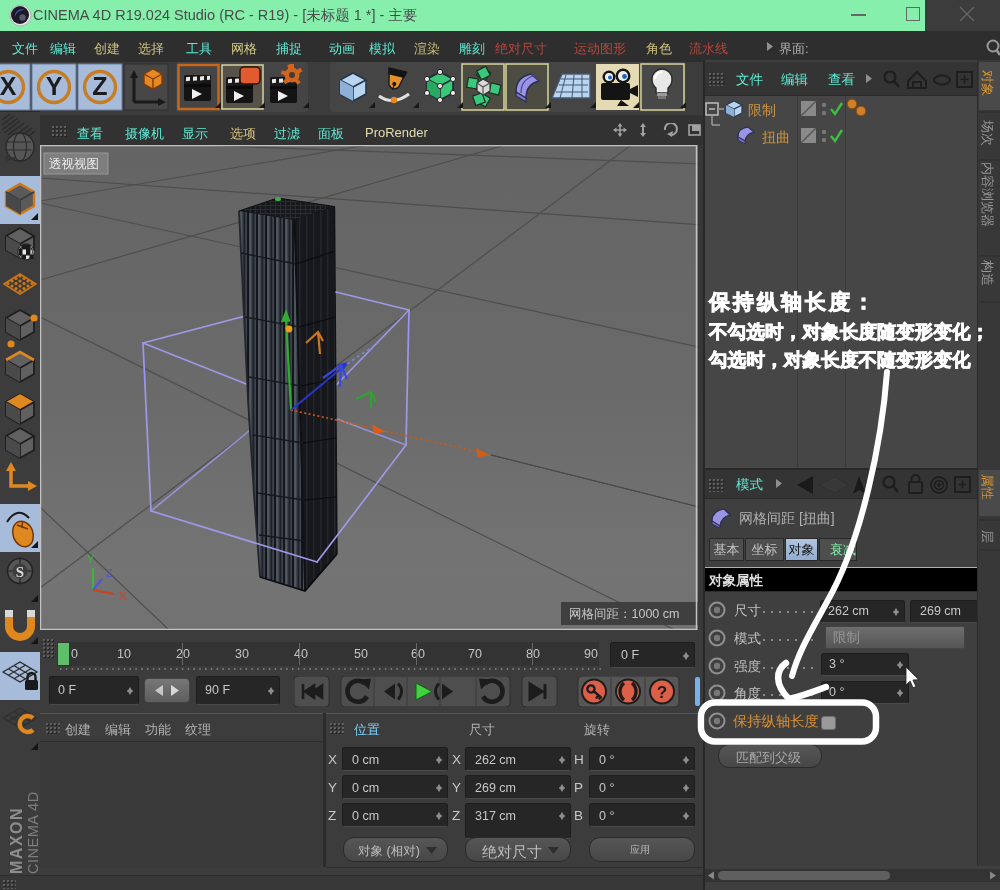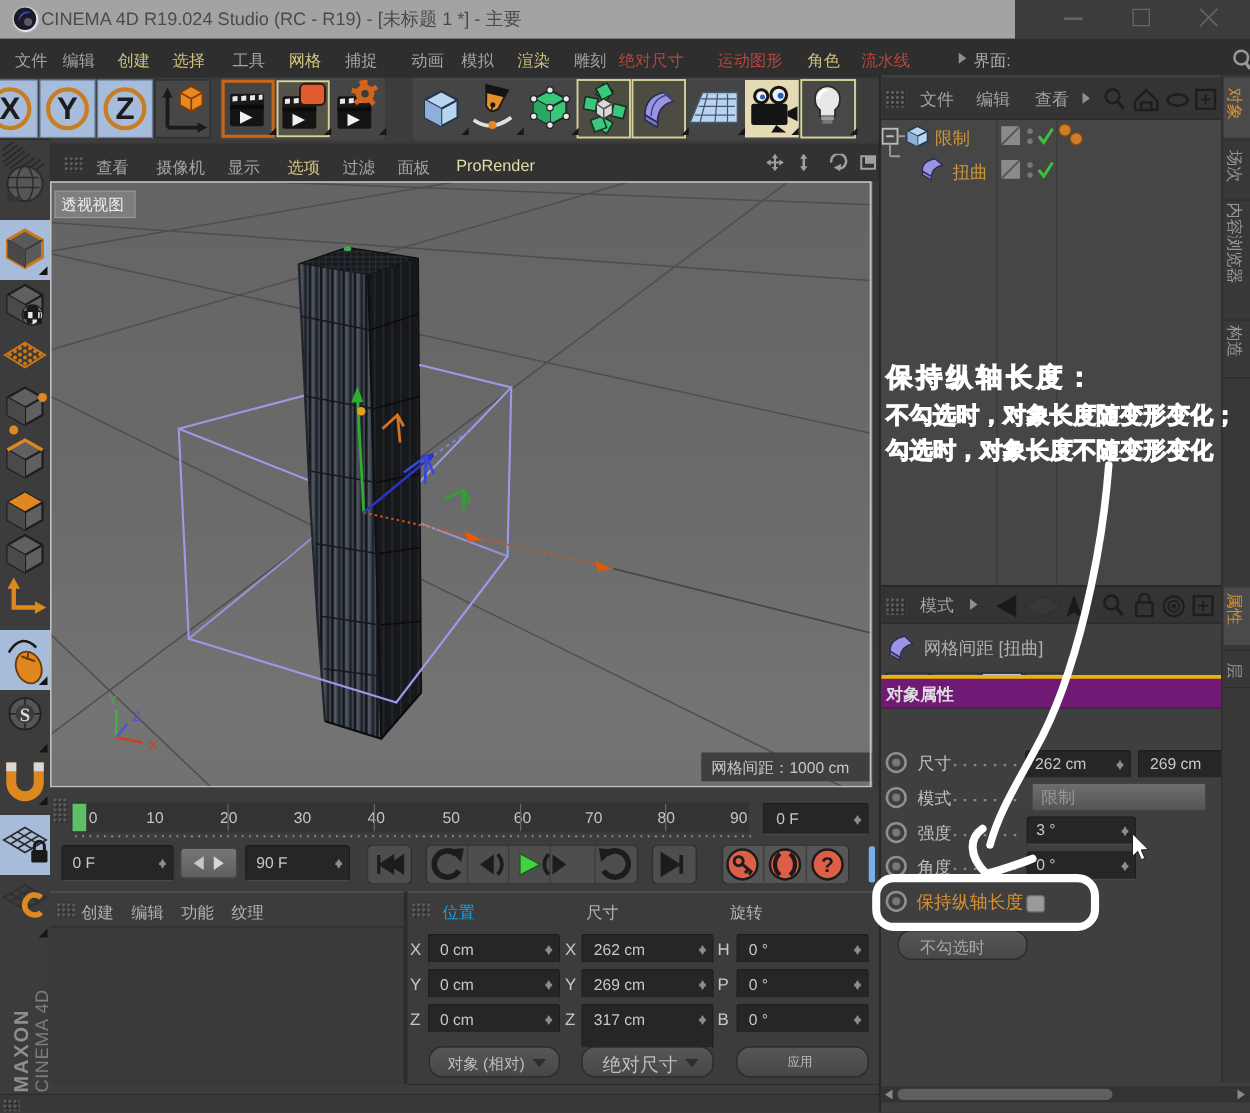--- a/index.html
+++ b/index.html
@@ -1,30 +1,30 @@
 <!DOCTYPE html>
 <html><head><meta charset="utf-8">
 <style>
 html,body{margin:0;padding:0}
 body{width:1000px;height:890px;overflow:hidden;position:relative;background:#3c3c3c;
   font-family:"Liberation Sans",sans-serif;-webkit-font-smoothing:antialiased}
 .ab{position:absolute}
 .grip{background-image:radial-gradient(circle,#606060 1px,rgba(0,0,0,0) 1.3px),radial-gradient(circle,#252525 1px,rgba(0,0,0,0) 1.3px);background-size:4px 4px;background-position:0 0,1px 1px}
-.mi{color:#a3a3a3;font-size:13px}
+.mi{color:#5eead4;font-size:13px}
 .tan{color:#cdc17e}
 .red{color:#b5473e}
 .inp{background:#262626;border-radius:3px;border:1px solid #1d1d1d;border-bottom-color:#4a4a4a;color:#c8c8c8;font-size:12.5px;line-height:24px;box-sizing:border-box}
 .spin{position:absolute;right:3px;top:4px;width:9px;height:16px}
 .spin:before{content:"";position:absolute;left:1px;top:1px;border:3.5px solid transparent;border-bottom:5px solid #8d8d8d}
 .spin:after{content:"";position:absolute;left:1px;bottom:1px;border:3.5px solid transparent;border-top:5px solid #8d8d8d}
 .btn{background:linear-gradient(#565656,#474747);border:1px solid #2a2a2a;border-radius:4px;box-sizing:border-box}
 </style></head>
 <body>
 
-<div class="ab" style="left:0;top:0;width:812px;height:31px;background:#a3a3a3">
+<div class="ab" style="left:0;top:0;width:925px;height:31px;background:#86efac">
  <svg class="ab" style="left:9px;top:4px" width="23" height="23" viewBox="0 0 23 23">
   <circle cx="11.5" cy="11.5" r="10.5" fill="#e8e8e8" stroke="#b0b0b0"></circle>
   <circle cx="11" cy="11" r="9" fill="#1a1a28"></circle>
   <path d="M6 13 A7 7 0 0 1 16 6 A9 9 0 0 0 6 13" fill="#4a52b8"></path>
   <circle cx="13.5" cy="13.5" r="3.2" fill="#585868"></circle>
  </svg>
  <div class="ab" style="left:33px;top:6px;font-size:14.5px;color:#4a4a4a">CINEMA 4D R19.024 Studio (RC - R19) - [未标题 1 *] - 主要</div>
  <div class="ab" style="left:851px;top:14px;width:15px;height:1.5px;background:#666"></div>
  <div class="ab" style="left:906px;top:7px;width:14px;height:14px;border:1.3px solid #666;box-sizing:border-box"></div>
  <svg class="ab" style="left:959px;top:6px" width="16" height="16">
@@ -558,21 +558,21 @@
 
 <div class="ab grip" style="left:5px;top:9px;width:15px;height:12px"></div>
 <div class="ab mi" style="left:25px;top:8px;color:#b2b2b2">创建</div>
 <div class="ab mi" style="left:65px;top:8px;color:#b2b2b2">编辑</div>
 <div class="ab mi" style="left:105px;top:8px;color:#b2b2b2">功能</div>
 <div class="ab mi" style="left:145px;top:8px;color:#b2b2b2">纹理</div>
 <div class="ab" style="left:0;top:28px;width:283px;height:126px;background:#3a3a3a;border-top:1px solid #2f2f2f"></div>
 <div class="ab" style="left:283px;top:0;width:3px;height:154px;background:#2c2c2c"></div>
 
 <div class="ab grip" style="left:289px;top:9px;width:15px;height:12px"></div>
-<div class="ab mi" style="left:314px;top:8px;color:#0ea5e9">位置</div>
+<div class="ab mi" style="left:314px;top:8px;color:#7dd3fc">位置</div>
 <div class="ab mi" style="left:429px;top:8px;color:#b2b2b2">尺寸</div>
 <div class="ab mi" style="left:544px;top:8px;color:#b2b2b2">旋转</div>
 <div class="ab mi" style="left:288px;top:39px;color:#c8c8c8;font-size:13.5px">X</div>
 <div class="ab mi" style="left:288px;top:67px;color:#c8c8c8;font-size:13.5px">Y</div>
 <div class="ab mi" style="left:288px;top:95px;color:#c8c8c8;font-size:13.5px">Z</div>
 <div class="ab inp" style="left:302px;top:34px;width:106px;height:24px"><span style="padding-left:9px">0 cm</span><span class="spin" style="top:4px"></span></div>
 <div class="ab inp" style="left:302px;top:62px;width:106px;height:24px"><span style="padding-left:9px">0 cm</span><span class="spin" style="top:4px"></span></div>
 <div class="ab inp" style="left:302px;top:90px;width:106px;height:24px"><span style="padding-left:9px">0 cm</span><span class="spin" style="top:4px"></span></div>
 <div class="ab mi" style="left:412px;top:39px;color:#c8c8c8;font-size:13.5px">X</div>
 <div class="ab mi" style="left:412px;top:67px;color:#c8c8c8;font-size:13.5px">Y</div>
@@ -703,21 +703,21 @@
  <path d="M2 14 L10 19 L10 21 L2 17 Z" fill="#7c76c8" stroke="#2c2c50" stroke-width="1"></path>
 </svg>
 <div class="ab" style="left:34px;top:450px;font-size:14px;color:#b2b2b2">网格间距 [扭曲]</div>
 </g>
 
 <div class="ab" style="left:4px;top:478px;width:35px;height:23px;background:#4e4e4e;border:1px solid #282828;box-sizing:border-box;color:#c4c4c4;font-size:13px;text-align:center;line-height:22px">基本</div>
 <div class="ab" style="left:40px;top:478px;width:39px;height:23px;background:#4e4e4e;border:1px solid #282828;box-sizing:border-box;color:#c4c4c4;font-size:13px;text-align:center;line-height:22px">坐标</div>
 <div class="ab" style="left:80px;top:478px;width:33px;height:23px;background:linear-gradient(#b0c4e0,#93add0);border:1px solid #282828;box-sizing:border-box;color:#141414;font-size:13px;text-align:center;line-height:22px">对象</div>
 <div class="ab" style="left:114px;top:478px;width:38px;height:23px;background:#4e4e4e;border:1px solid #282828;box-sizing:border-box;color:#86efac;font-size:13px;text-align:right;line-height:22px">衰减</div>
 
-<div class="ab" style="left:0;top:480px;width:272px;height:23px;background:#701a75;border-top:3px solid #eab308;border-bottom:1px solid #2d2d2d">
+<div class="ab" style="left:0;top:507px;width:272px;height:23px;background:#000000;border-top:1px solid #eab308;border-bottom:1px solid #2d2d2d">
  <div class="ab" style="left:4px;top:4px;font-size:13.5px;font-weight:bold;color:#dedede">对象属性</div>
 </div>
 
 <svg class="ab" style="left:0;top:530px" width="272" height="160" viewBox="0 0 272 160">
  <g fill="none" stroke="#909090" stroke-width="2">
   <circle cx="12" cy="20" r="7.5"></circle>
         <circle cx="12" cy="48" r="7.5"></circle>
         <circle cx="12" cy="76" r="7.5"></circle>
         <circle cx="12" cy="103" r="7.5"></circle>
         <circle cx="12" cy="131" r="7.5"></circle>
@@ -746,21 +746,21 @@
 <div class="ab inp" style="left:115px;top:540px;width:85px;height:23px;line-height:21px"><span style="padding-left:7px">262 cm</span><span class="spin" style="top:3px"></span></div>
 <div class="ab inp" style="left:205px;top:540px;width:68px;height:23px;line-height:21px"><span style="padding-left:9px">269 cm</span></div>
 <div class="ab" style="left:120px;top:566px;width:140px;height:23px;background:linear-gradient(#6e6e6e,#555);border:1px solid #444;border-radius:2px;box-sizing:border-box">
  <div class="ab" style="left:7px;top:2px;font-size:13.5px;color:#979797">限制</div>
 </div>
 <div class="ab inp" style="left:116px;top:593px;width:88px;height:23px;line-height:21px"><span style="padding-left:7px">3 °</span><span class="spin" style="top:3px"></span></div>
 <div class="ab inp" style="left:116px;top:621px;width:88px;height:23px;line-height:21px"><span style="padding-left:7px">0 °</span><span class="spin" style="top:3px"></span></div>
 <div class="ab" style="left:116px;top:656px;width:13px;height:12px;background:#9a9a9a;border-radius:3px;border:1px solid #6e6e6e"></div>
 
 <div class="ab btn" style="left:13px;top:684px;width:104px;height:24px;border-radius:11px">
- <div class="ab" style="left:17px;top:4px;font-size:13px;color:#a8a8a8">不勾选时</div>
+ <div class="ab" style="left:17px;top:4px;font-size:13px;color:#a8a8a8">匹配到父级</div>
 </div>
 
 <svg class="ab" style="left:0;top:806px" width="295" height="20" viewBox="0 0 295 20">
  <rect x="0" y="3" width="295" height="13" fill="#333"></rect>
  <path d="M3 9.5 L9 5.5 L9 13.5 Z" fill="#888"></path>
  <path d="M291 9.5 L285 5.5 L285 13.5 Z" fill="#888"></path>
  <rect x="13" y="5" width="172" height="9" rx="4.5" fill="#5f5f5f"></rect>
 </svg>
 
 <div class="ab" style="left:272px;top:0;width:23px;height:806px;background:#383838;border-left:1px solid #2c2c2c">

